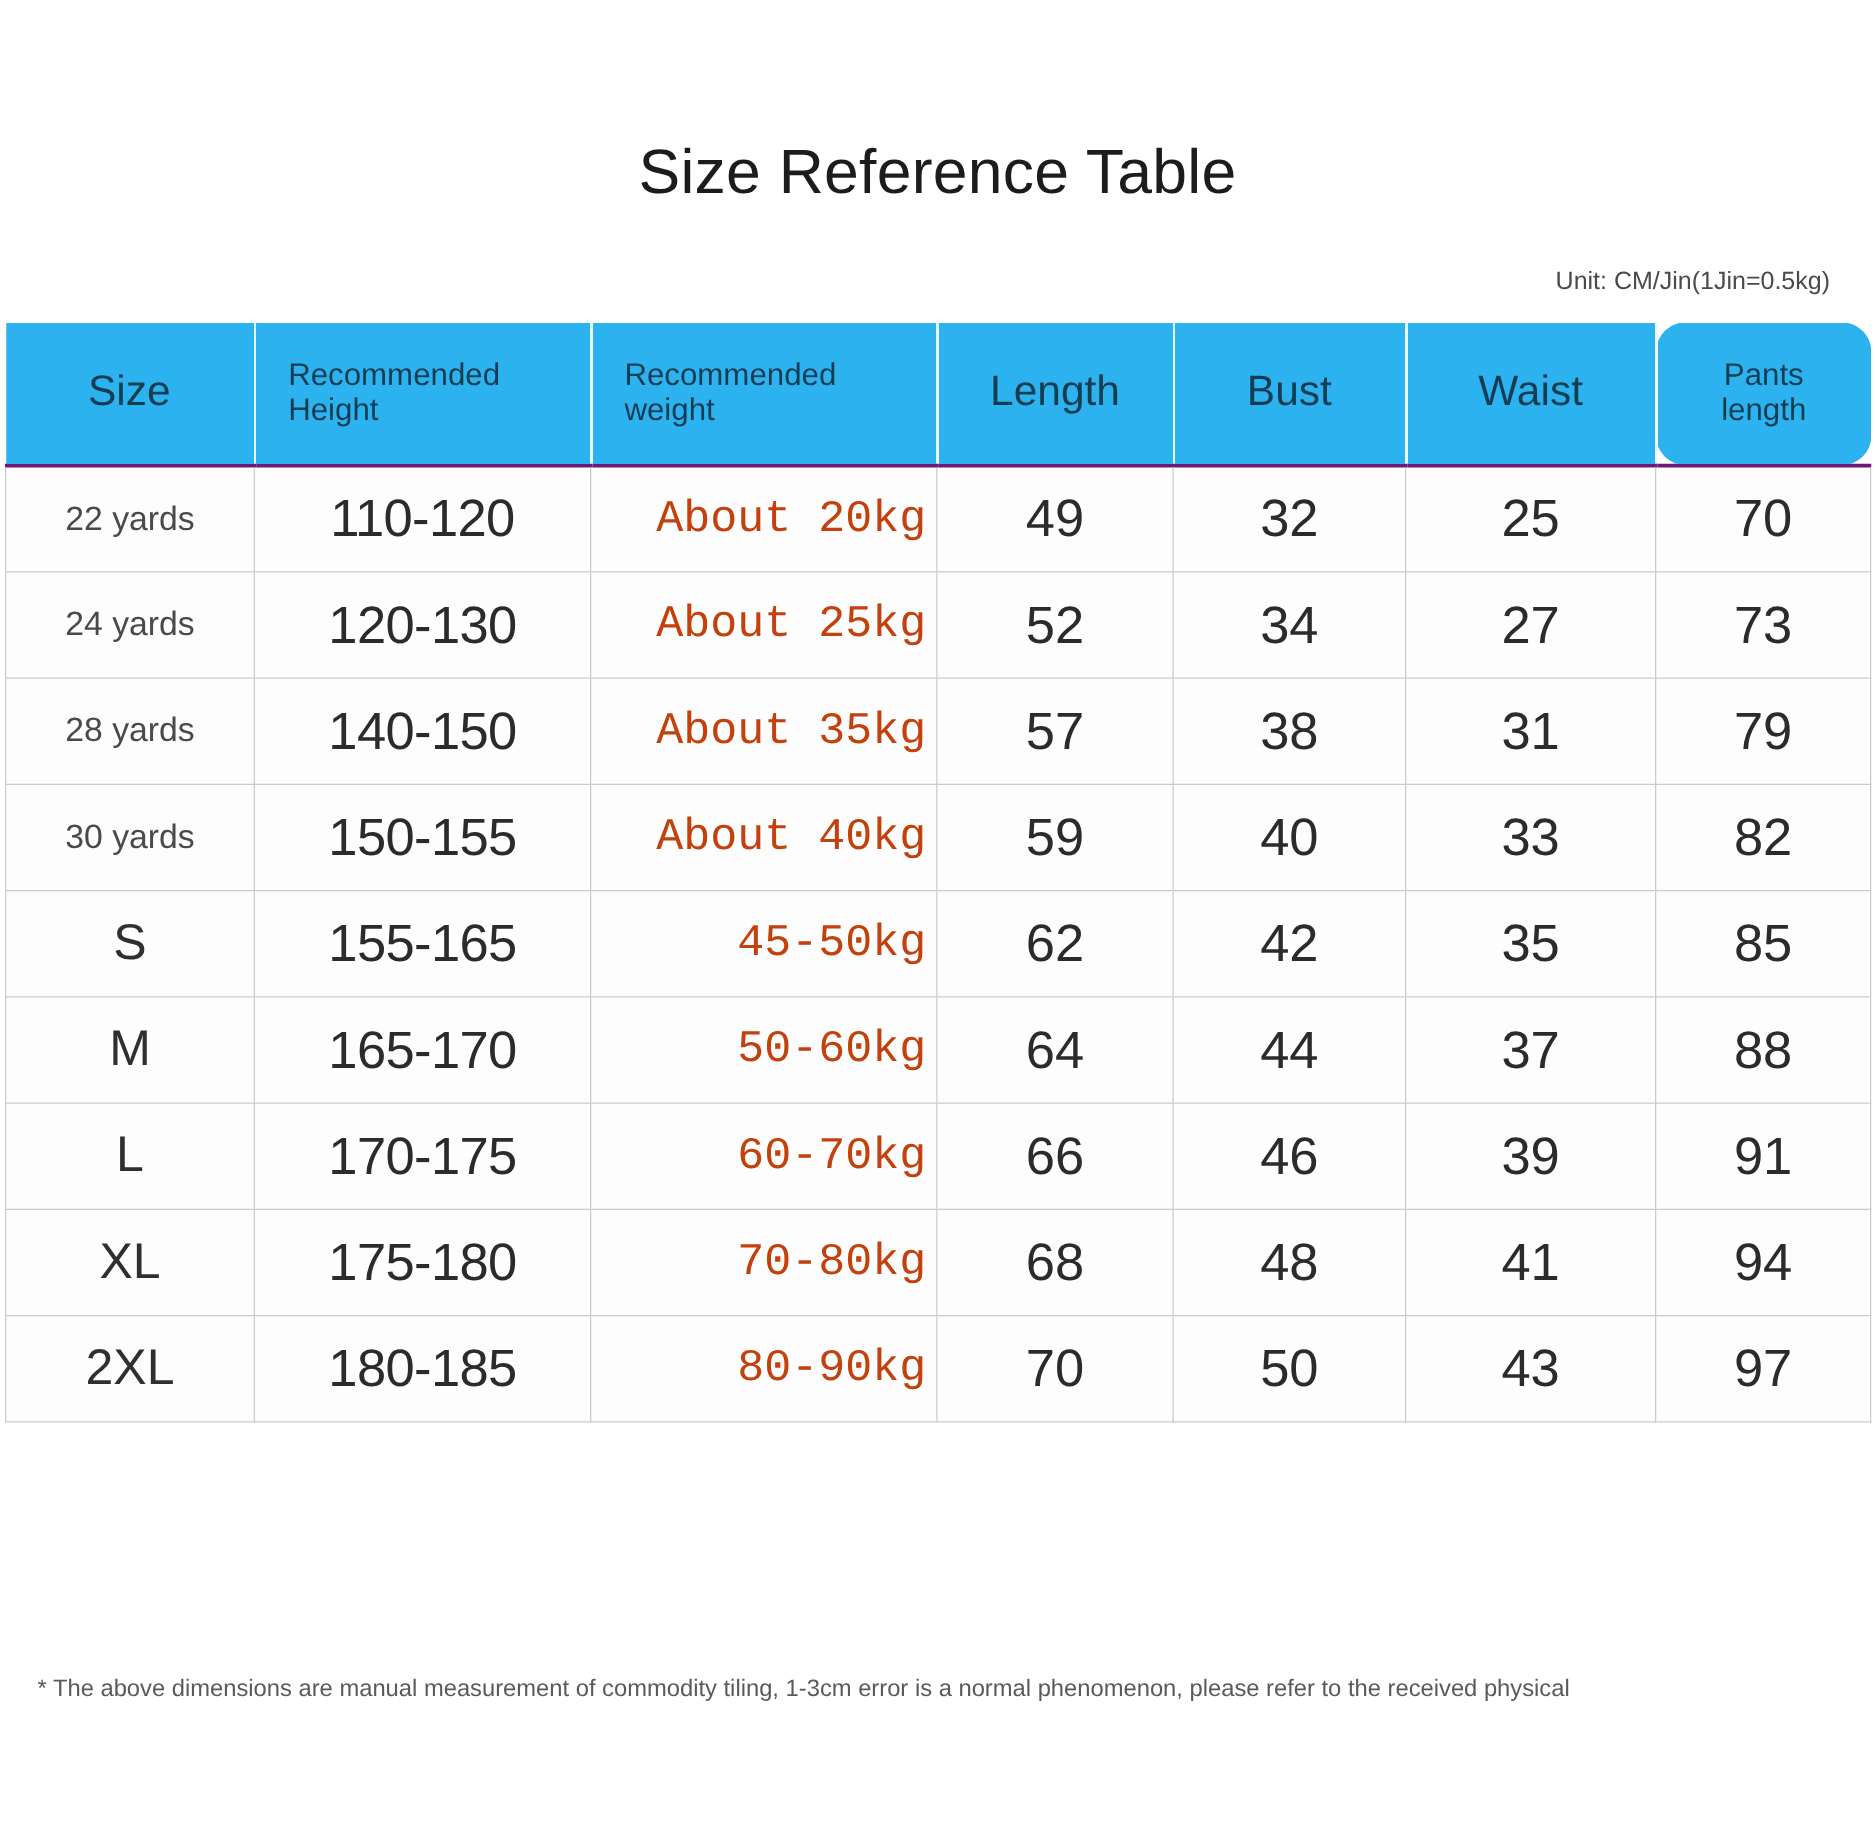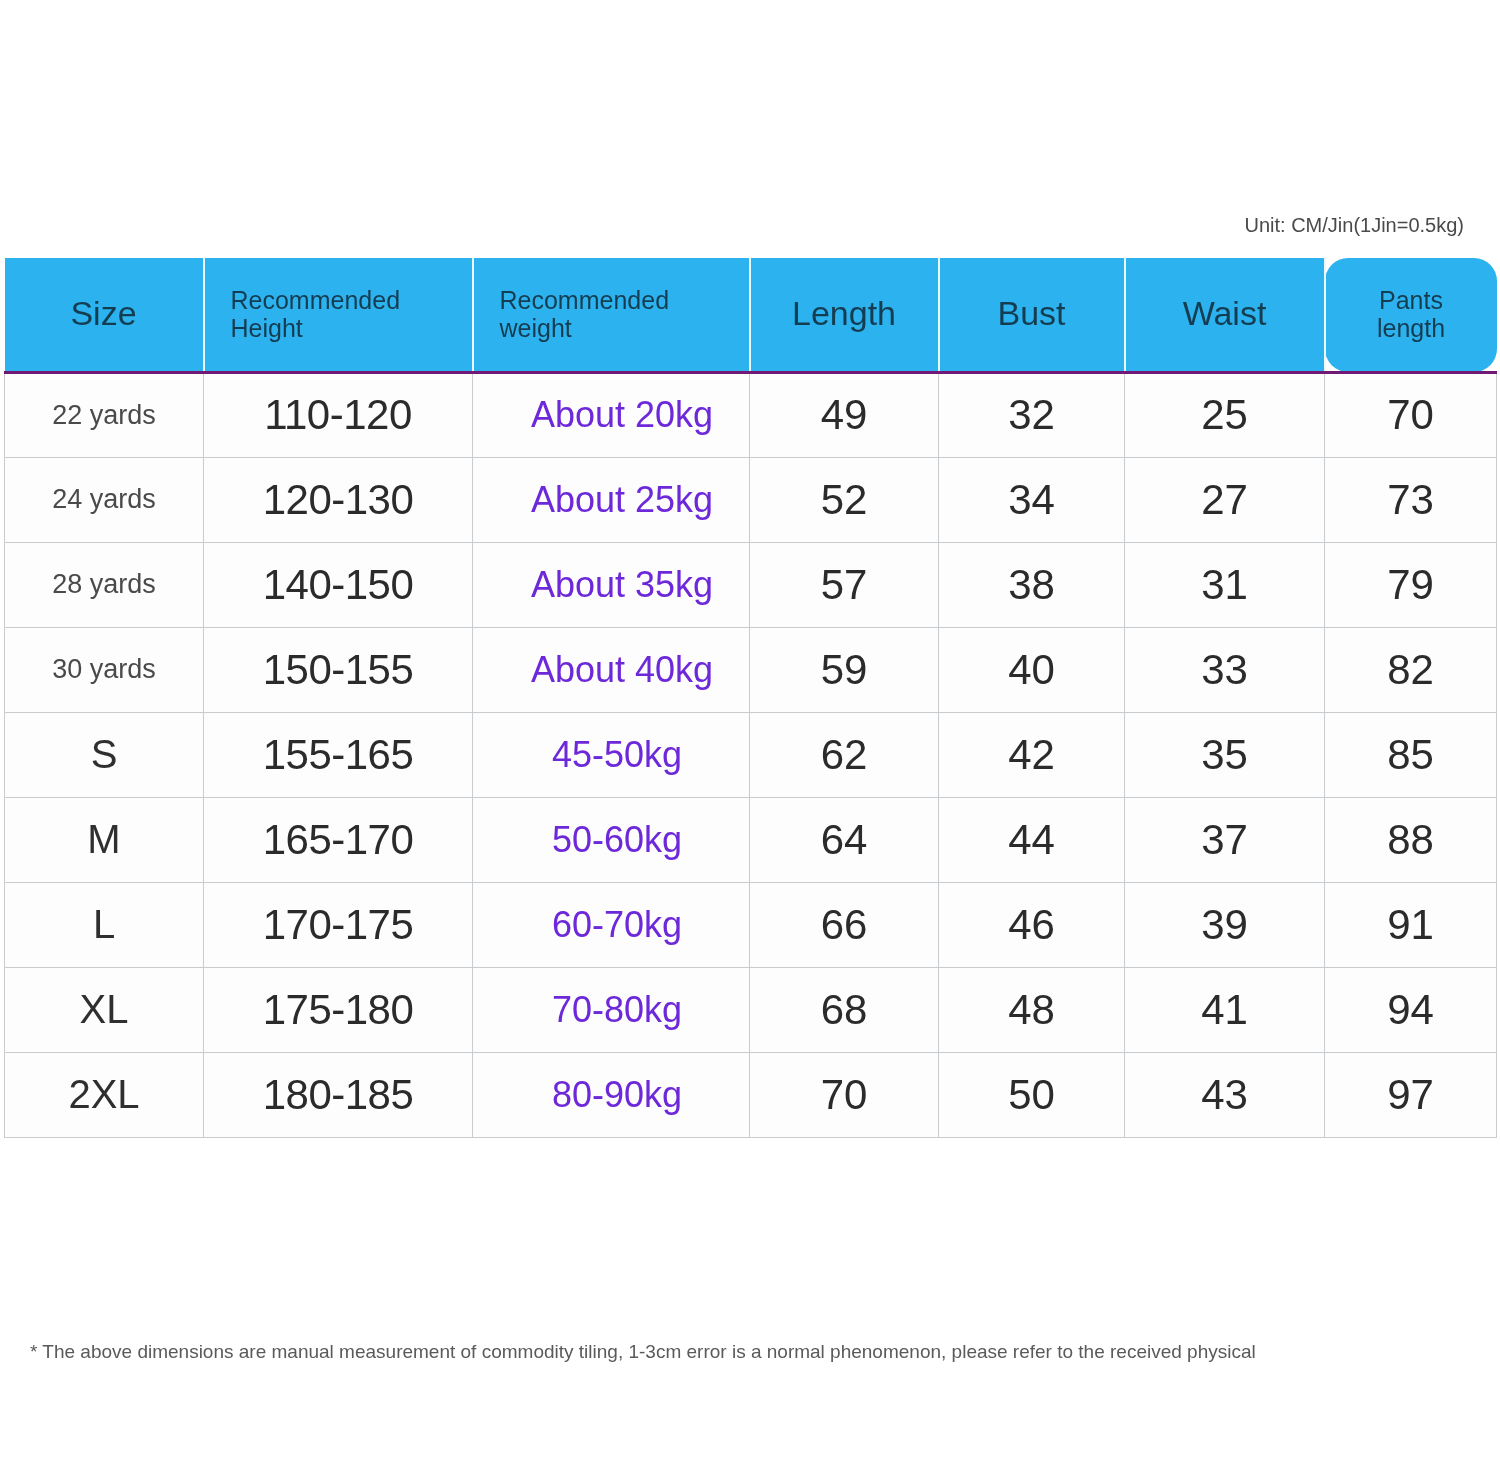--- a/index.html
+++ b/index.html
@@ -113,25 +113,26 @@
 
   td.height-cell {
     text-align: center;
     font-size: 42px;
     color: #2b2b2b;
     font-weight: 400;
     letter-spacing: -0.5px;
   }
 
   td.weight-cell {
-    text-align: center;
+    text-align: right;
     padding-left: 30px;
     font-size: 36px;
-    color: #6d28d9;
-    font-weight: 400;
+    color: #c2410c;
+    font-weight: 400;
+    font-family: Liberation Mono, monospace;
   }
   td.weight-cell.narrow {
     padding-left: 20px;
     font-size: 36px;
   }
 
   td.num-cell {
     text-align: center;
     font-size: 42px;
     color: #2b2b2b;
@@ -148,20 +149,21 @@
     color: #5a5a5a;
     line-height: 1.3;
     white-space: nowrap;
   }
 </style>
 </head>
 <body>
 
 <div class="page">
 
+  <div class="title">Size Reference Table</div>
 
   <div class="unit-note">Unit: CM/Jin(1Jin=0.5kg)</div>
 
   <div class="table-wrap">
     <table class="size-table">
       <colgroup>
         <col class="c-size">
           <col class="c-height">
           <col class="c-weight">
         <col class="c-length">

